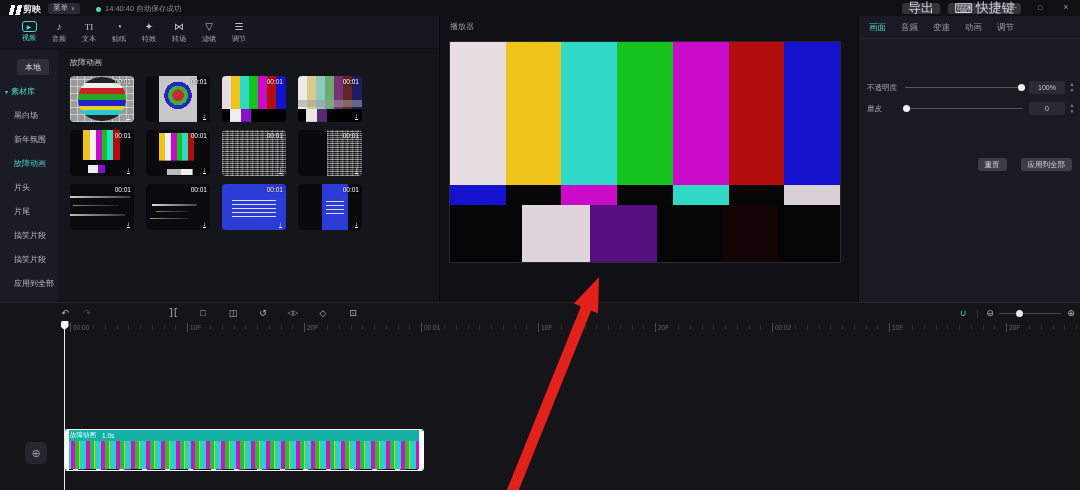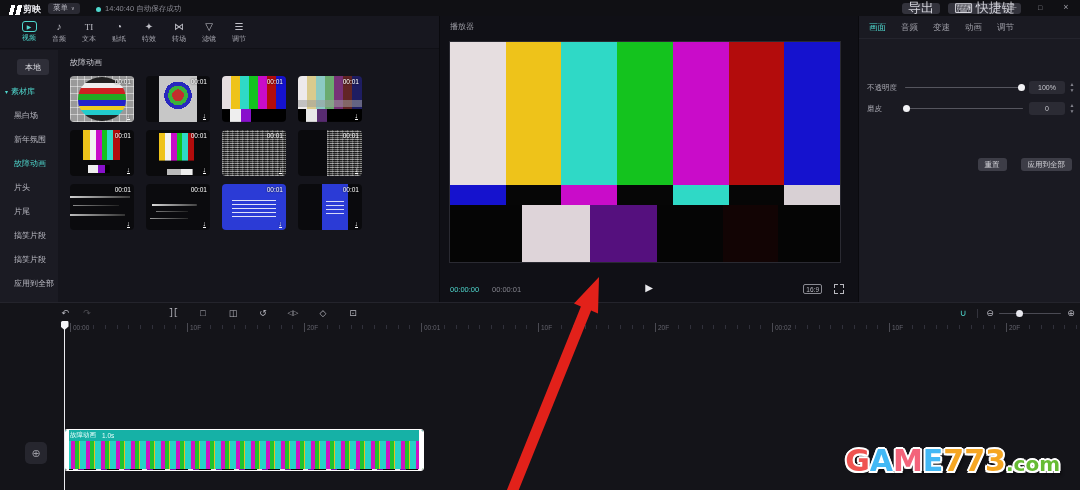--- a/index.html
+++ b/index.html
@@ -368,27 +368,20 @@
           <i class="c-cyan"></i>
             <i class="c-black"></i>
             <i class="c-gwhite"></i>
         </div>
         <div class="vrow3">
           <span class="b-white"></span>
             <span class="b-purple"></span>
             <span class="b-dred"></span>
         </div>
       </div>
-      <div class="controls">
-        <span class="time-cur">00:00:00</span>
-        <span class="time-total">00:00:01</span>
-        <span class="play-btn">▶</span>
-        <span class="ratio-box">16:9</span>
-        <span class="fs-icon"></span>
-      </div>
     </section>
 
     <section class="inspector">
       <div class="insp-tabs">
         <span class="insp-tab active">画面</span>
         <span class="insp-tab">音频</span>
         <span class="insp-tab">变速</span>
         <span class="insp-tab">动画</span>
         <span class="insp-tab">调节</span>
       </div>
@@ -466,19 +459,18 @@
         <span>1.0s</span>
       </div>
       <div class="clip-body"></div>
       <div class="clip-foot"></div>
     </div>
 
     <div class="playhead">
       <span class="ph-handle"></span>
     </div>
 
-    <div class="watermark"><span style="color:#ef5350">G</span><span style="color:#42b8f5">A</span><span style="color:#f3637a">M</span><span style="color:#42b8f5">E</span><span style="color:#f5a623">7</span><span style="color:#f5a623">7</span><span style="color:#f5a623">3</span><span class="wm-com" style="color:#66bb33">.com</span></div>
   </section>
 
   <svg class="arrow-svg" viewBox="0 0 1080 490">
     <polygon points="599,277 598,313.4 591.1,310.6 517.1,494.1 506.9,489.9 580.9,306.4 574,303.6" fill="#e2211a"></polygon>
   </svg>
 </div>
 
 </body></html>

